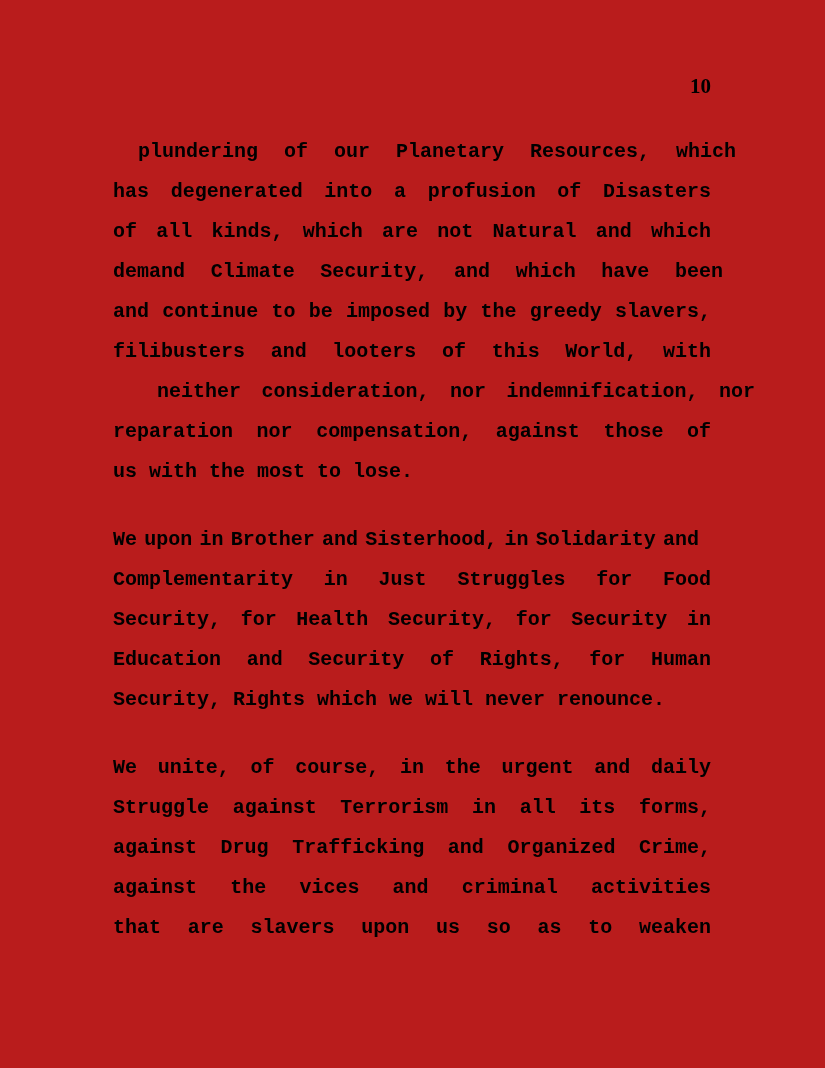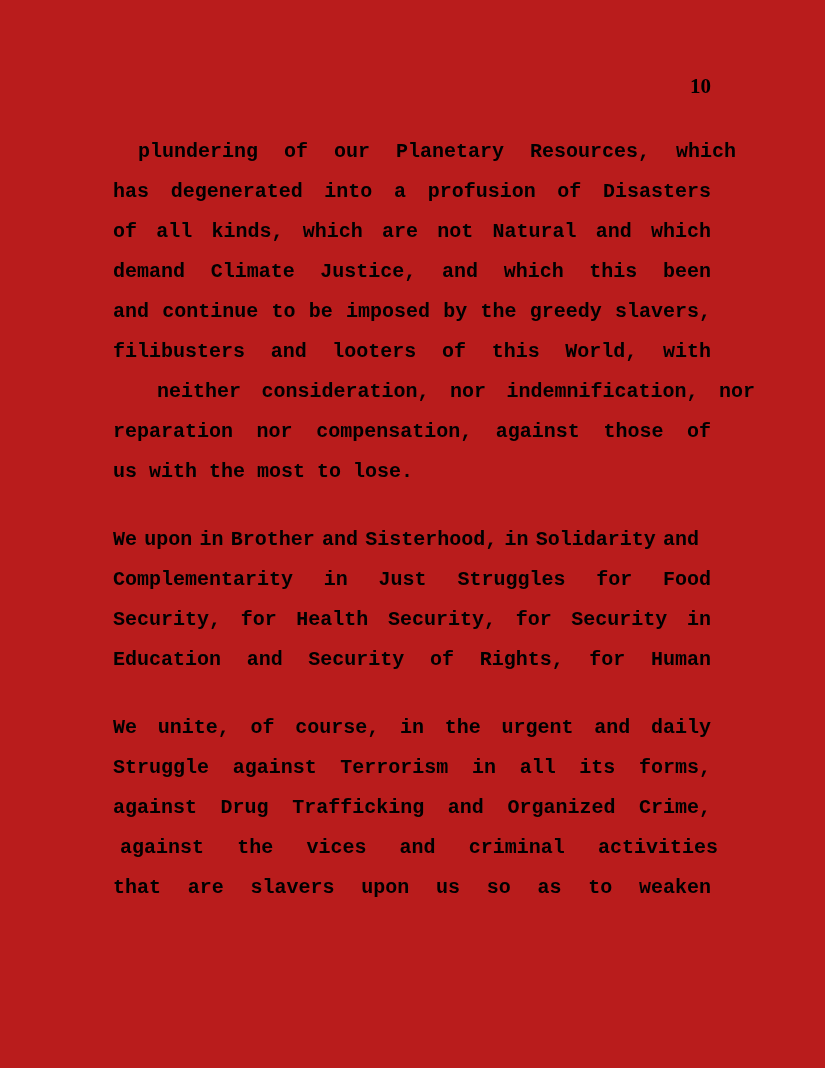--- a/index.html
+++ b/index.html
@@ -54,34 +54,35 @@
 </head>
 <body>
 
 <div class="page">
   <div class="page-number">10</div>
   <div class="body-text">
       <div class="para">
         <div class="tline justify" style="word-spacing: 13.9812px; margin-left: 25px;"><span>plundering of our Planetary Resources, which</span></div>
         <div class="tline justify" style="word-spacing: 9.65104px;"><span>has degenerated into a profusion of Disasters</span></div>
         <div class="tline justify" style="word-spacing: 7.23828px;"><span>of all kinds, which are not Natural and which</span></div>
-        <div class="tline justify" style="word-spacing: 13.651px;"><span>demand Climate Justice, and which this been</span></div>
+        <div class="tline justify" style="word-spacing: 13.651px;"><span>demand Climate Security, and which have been</span></div>
         <div class="tline justify" style="word-spacing: 1.23633px;"><span>and continue to be imposed by the greedy slavers,</span></div>
         <div class="tline justify" style="word-spacing: 13.651px;"><span>filibusters and looters of this World, with</span></div>
         <div class="tline justify" style="word-spacing: 8.47656px; margin-left: 44px;"><span>neither consideration, nor indemnification, nor</span></div>
         <div class="tline justify" style="word-spacing: 11.5813px; text-align: center;"><span>reparation nor compensation, against those of</span></div>
         <div class="tline"><span>us with the most to lose.</span></div>
       </div>
       <div class="para">
         <div class="tline justify" style="word-spacing: -4.76367px;"><span>We upon in Brother and Sisterhood, in Solidarity and</span></div>
         <div class="tline justify" style="word-spacing: 18.7812px;"><span>Complementarity in Just Struggles for Food</span></div>
         <div class="tline justify" style="word-spacing: 7.65104px;"><span>Security, for Health Security, for Security in</span></div>
         <div class="tline justify" style="word-spacing: 13.651px;"><span>Education and Security of Rights, for Human</span></div>
+        <div class="tline"><span>Security, Rights which we will never renounce.</span></div>
       </div>
       <div class="para">
         <div class="tline justify" style="word-spacing: 8.73828px;"><span>We unite, of course, in the urgent and daily</span></div>
         <div class="tline justify" style="word-spacing: 11.651px;"><span>Struggle against Terrorism in all its forms,</span></div>
         <div class="tline justify" style="word-spacing: 11.5813px;"><span>against Drug Trafficking and Organized Crime,</span></div>
-        <div class="tline justify" style="word-spacing: 21.1812px; margin-left: 7px;"><span>against the vices and criminal activities</span></div>
+        <div class="tline justify" style="word-spacing: 21.1812px;"><span>against the vices and criminal activities</span></div>
         <div class="tline justify" style="word-spacing: 14.7402px;"><span>that are slavers upon us so as to weaken</span></div>
       </div>
     </div>
 </div>
 
 </body></html>

